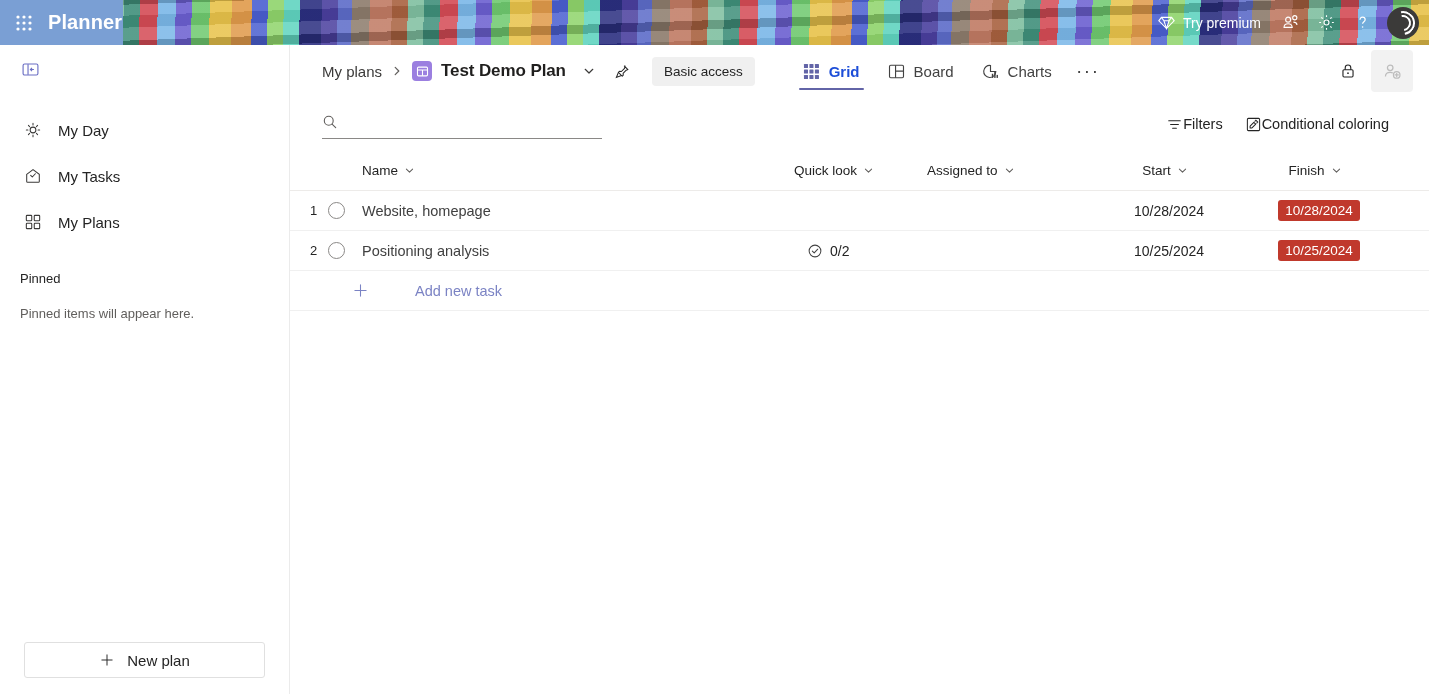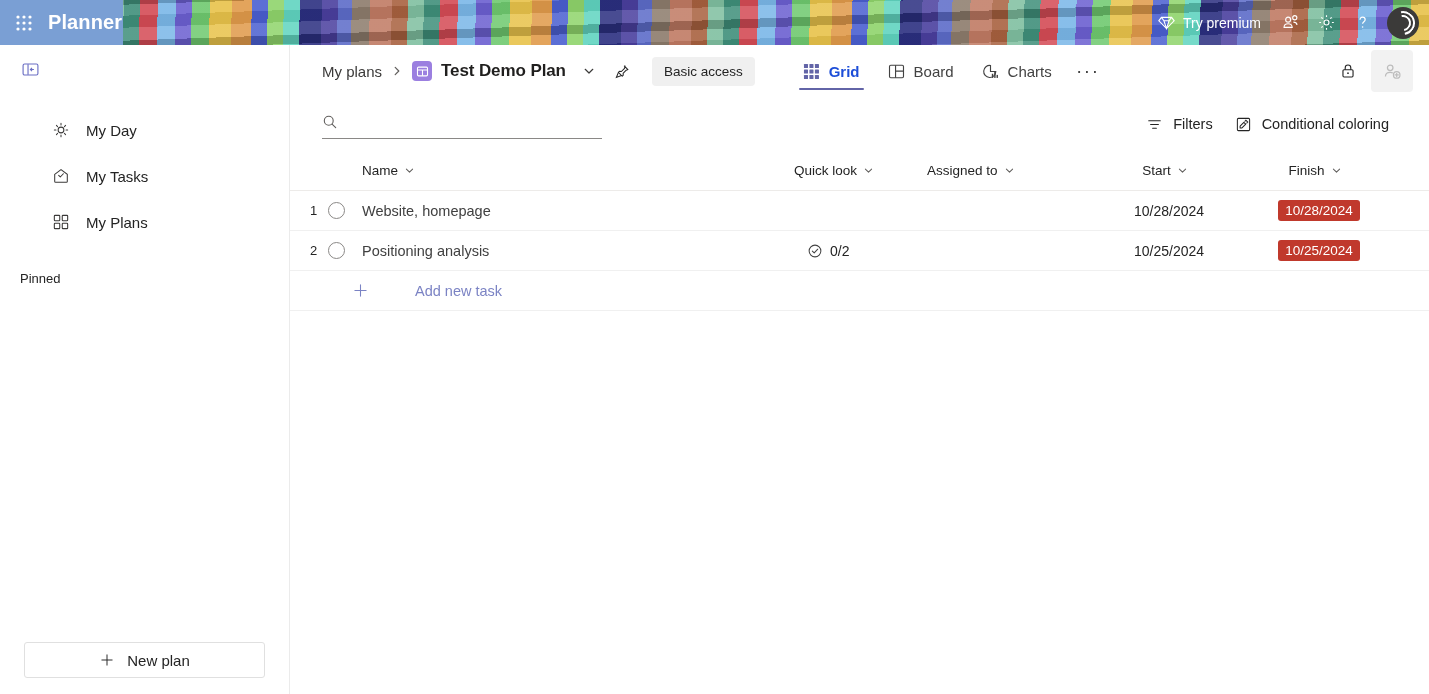--- a/index.html
+++ b/index.html
@@ -158,21 +158,21 @@
     display: flex;
     align-items: center;
     padding-left: 18px;
   }
   .collapse-btn {
     width: 24px; height: 24px;
     display: flex; align-items: center; justify-content: center;
     cursor: pointer;
     color: #6b6fc4;
   }
-  .nav { margin-top: 14px; padding-left: 28px; }
+  .nav { margin-top: 14px; }
   .nav-item {
     height: 46px;
     display: flex;
     align-items: center;
     padding-left: 22px;
     cursor: pointer;
     color: #242424;
   }
   .nav-ico {
     width: 22px; height: 22px;
@@ -367,21 +367,21 @@
   .search-input::placeholder { color: #605e5c; }
   .filterrow-right {
     margin-left: auto;
     display: flex;
     align-items: center;
     gap: 22px;
   }
   .cmd-link {
     display: flex;
     align-items: center;
-    gap: 10px;
+    gap: 0;
     font-size: 14.5px;
     color: #242424;
     cursor: pointer;
   }
 
   
   .grid {
     flex: 1;
     display: flex;
     flex-direction: column;
@@ -589,20 +589,21 @@
             <rect x="11.4" y="2.6" width="6" height="6" rx="0.8"></rect>
             <rect x="2.6" y="11.4" width="6" height="6" rx="0.8"></rect>
             <rect x="11.4" y="11.4" width="6" height="6" rx="0.8"></rect>
           </svg>
         </span>
         <span class="nav-label">My Plans</span>
       </div>
     </div>
 
     <div class="pinned-head">Pinned</div>
+    <div class="pinned-empty">Pinned items will appear here.</div>
 
     <div class="sidebar-footer">
       <button class="new-plan-btn">
         <span style="display:flex;">
           <svg width="16" height="16" viewBox="0 0 20 20" fill="none" stroke="#242424" stroke-width="1.2">
             <path d="M10 3.6v12.8M3.6 10h12.8" stroke-linecap="round"></path>
           </svg>
         </span>
         <span>New plan</span>
       </button>

